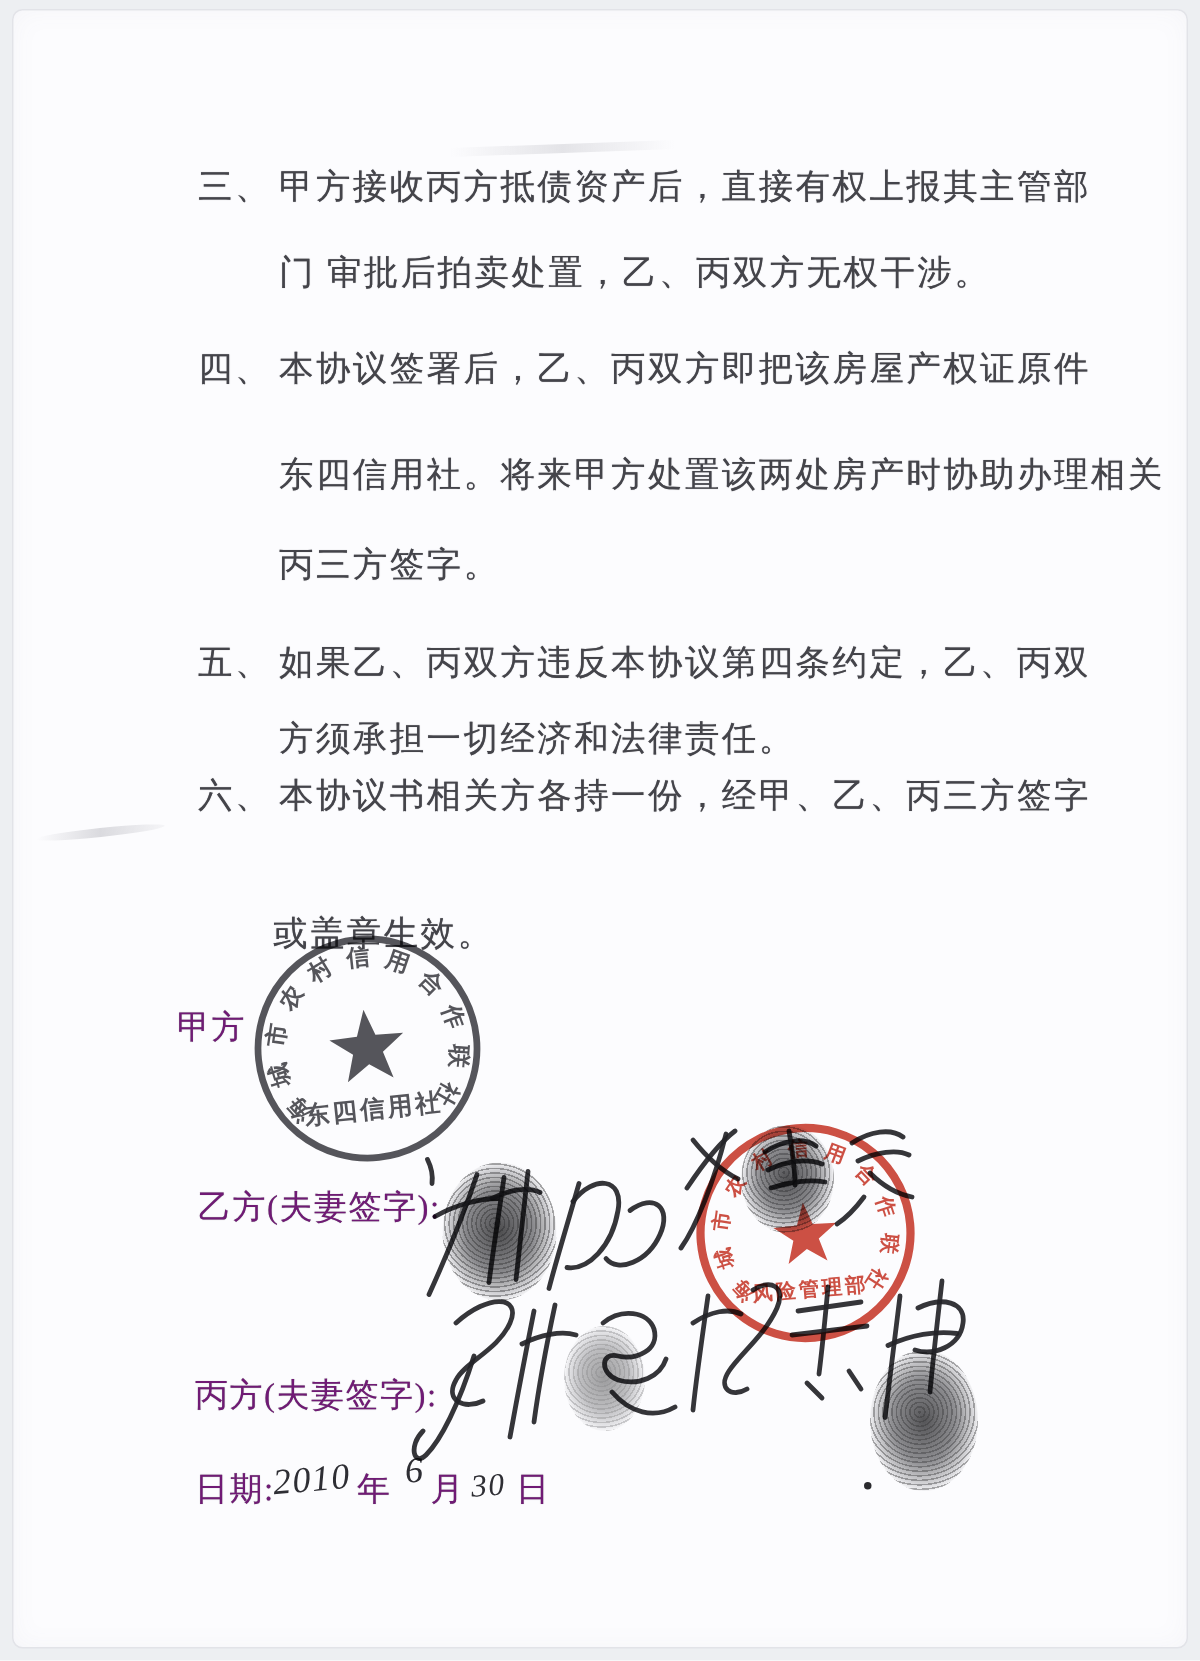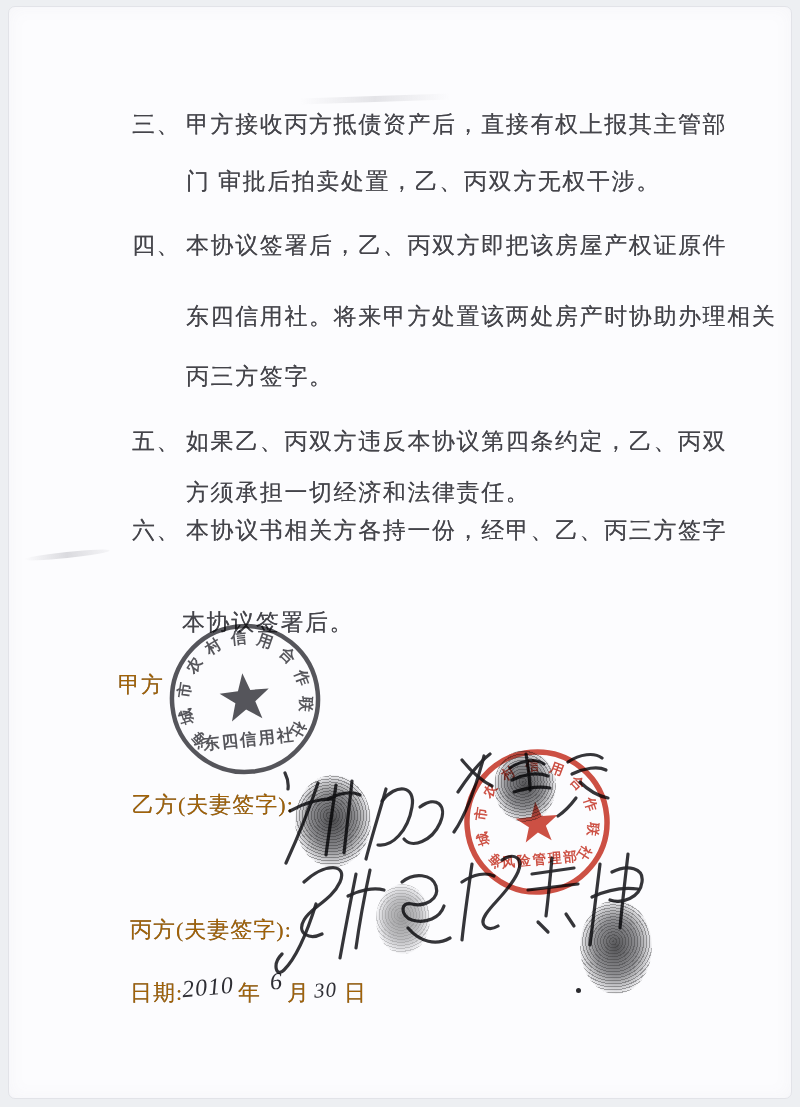--- a/index.html
+++ b/index.html
@@ -14,21 +14,21 @@
     box-shadow:inset 0 0 18px rgba(120,125,140,.05);
   }
   .txt-line{
     position:absolute;white-space:nowrap;
     font-size:23px;color:#44444a;letter-spacing:1.6px;line-height:30px;
     text-shadow:0 0 .5px rgba(68,68,74,.75);
   }
   .txt-line .num{display:inline-block;width:54px;}
   .label{
     position:absolute;white-space:nowrap;
-    font-size:22px;color:#a16207;letter-spacing:1px;line-height:28px;
+    font-size:22px;color:#701a75;letter-spacing:1px;line-height:28px;
     text-shadow:0 0 .5px rgba(68,68,74,.7);
   }
   .hand{
     position:absolute;white-space:nowrap;font-style:italic;
     font-size:24px;color:#2e2e34;letter-spacing:1px;
   }
   .stamp-svg{position:absolute;mix-blend-mode:multiply;}
   .stamp-black{color:#3d3d42;opacity:.87;}
   .stamp-red{color:#c9392a;opacity:.88;}
   .stamp-svg text{
@@ -70,21 +70,21 @@
 <div class="txt-line" style="left:186px;top:362px">丙三方签字。</div>
 
 <div class="txt-line" style="left:132px;top:427px">
   <span class="num">五、</span><span>如果乙、丙双方违反本协议第四条约定，乙、丙双</span>
 </div>
 <div class="txt-line" style="left:186px;top:478px">方须承担一切经济和法律责任。</div>
 
 <div class="txt-line" style="left:132px;top:516px">
   <span class="num">六、</span><span>本协议书相关方各持一份，经甲、乙、丙三方签字</span>
 </div>
-<div class="txt-line" style="left:182px;top:608px">本协议签署后。</div>
+<div class="txt-line" style="left:182px;top:608px">或盖章生效。</div>
 
 <div class="label" style="left:118px;top:671px">甲方</div>
 <div class="label" style="left:132px;top:791px">乙方(夫妻签字):</div>
 <div class="label" style="left:130px;top:916px">丙方(夫妻签字):</div>
 
 <div class="label" style="left:130px;top:979px">日期:</div>
 <div class="hand" style="left:182px;top:974px;transform:rotate(-5deg);">2010</div>
 <div class="label" style="left:238px;top:979px">年</div>
 <div class="hand" style="left:270px;top:968px;transform:rotate(-4deg);">6</div>
 <div class="label" style="left:287px;top:979px">月</div>

